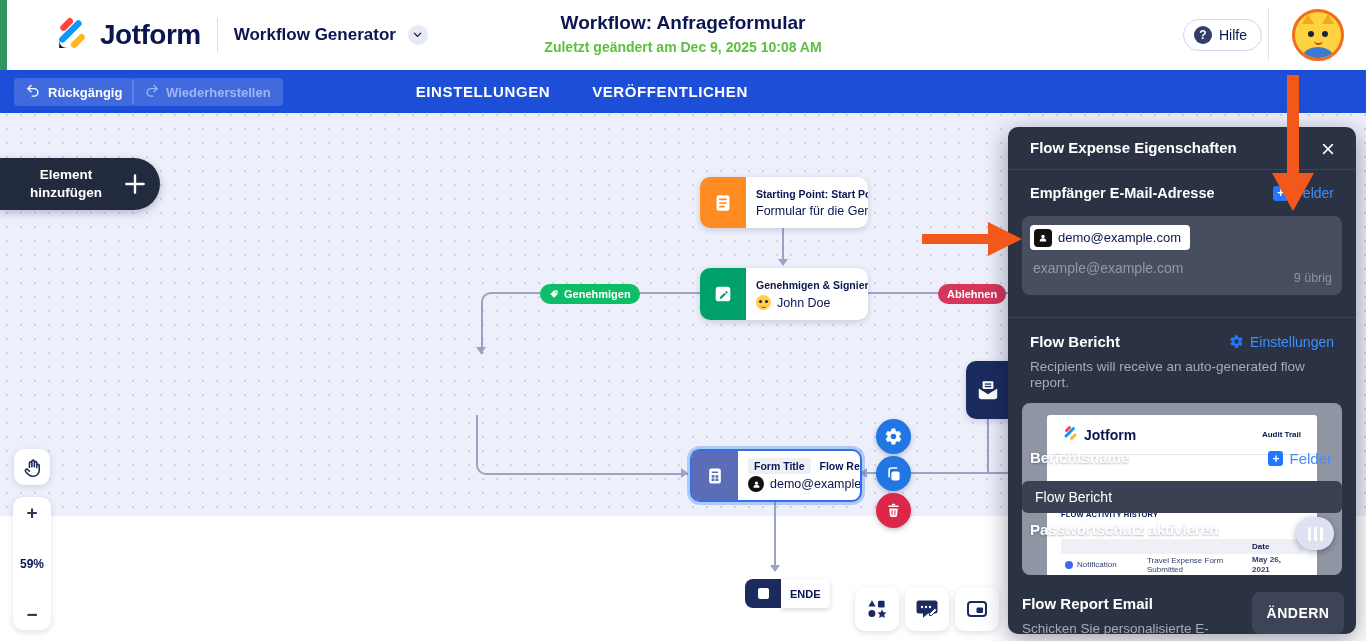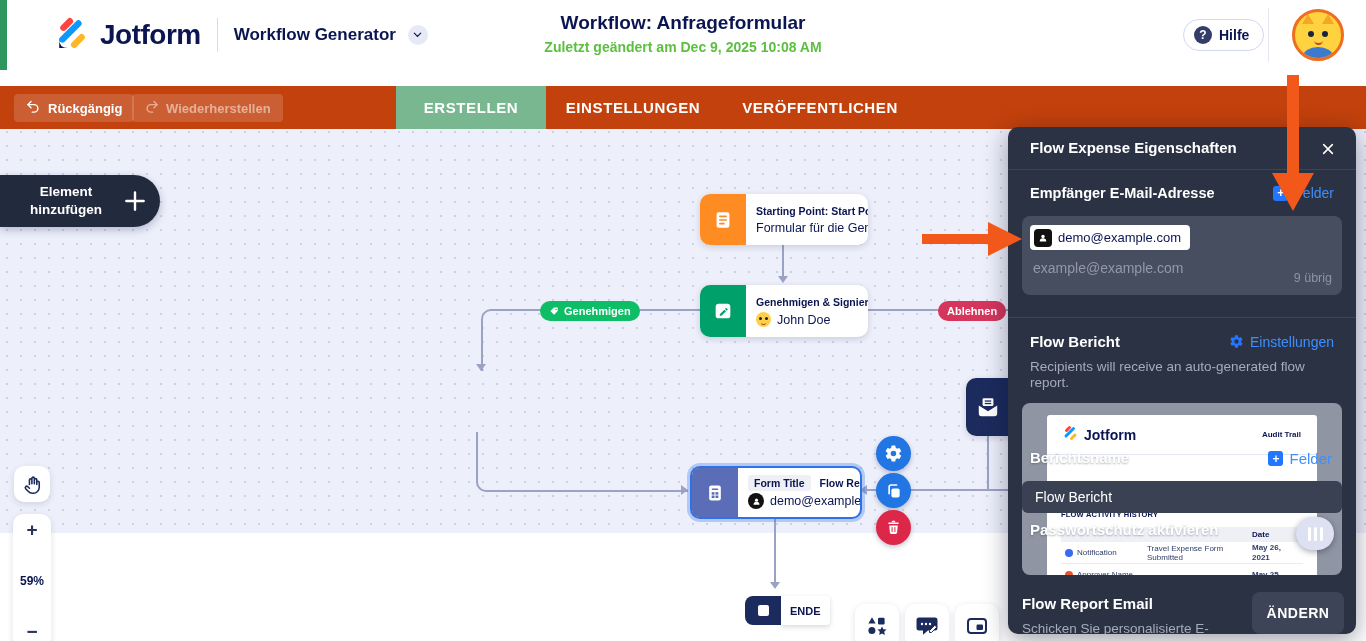--- a/index.html
+++ b/index.html
@@ -12,44 +12,44 @@
   .brand-row { position:absolute; left:56px; top:0; height:70px; display:flex; align-items:center; gap:12px; }
   .brand-name { font-size:28px; font-weight:bold; color:#0a1551; letter-spacing:-0.5px; }
   .hdr-sep { width:1px; height:34px; background:#d8dbe9; margin:0 4px; }
   .product-name { font-size:17px; font-weight:bold; color:#0a1551; }
   .chev-circle { width:20px; height:20px; border-radius:50%; background:#e7e9f7; display:flex; align-items:center; justify-content:center; }
   .title-wrap { position:absolute; left:0; top:12px; width:1366px; text-align:center; pointer-events:none; }
   .page-title { font-size:19px; font-weight:bold; color:#0a1551; }
   .page-subtitle { font-size:14px; color:#5cbf40; margin-top:5px; font-weight:bold; }
   .help-btn { position:absolute; left:1183px; top:19px; height:32px; padding:0 14px 0 10px; border:1px solid #d3d7ef; border-radius:17px; display:flex; align-items:center; gap:7px; background:#fff; cursor:pointer; }
   .help-q { width:18px; height:18px; border-radius:50%; background:#343c6a; color:#fff; font-size:12px; font-weight:bold; display:flex; align-items:center; justify-content:center; }
-  .help-label { font-size:14px; font-weight:bold; color:#0a1551; }
+  .help-label { font-size:14px; font-weight:normal; color:#0a1551; }
   .hdr-vdiv { position:absolute; left:1268px; top:8px; width:1px; height:54px; background:#e4e6f2; }
   .avatar { position:absolute; left:1292px; top:9px; width:52px; height:52px; border-radius:50%; background:#ffd23f; border:3px solid #f06c1e; overflow:hidden; }
   .avatar .ear-l,.avatar .ear-r { position:absolute; top:2px; width:0; height:0; border-left:6px solid transparent; border-right:6px solid transparent; border-bottom:10px solid #f5a623; }
   .avatar .ear-l { left:7px; } .avatar .ear-r { right:7px; }
   .avatar .eye-l,.avatar .eye-r { position:absolute; top:19px; width:6px; height:6px; border-radius:50%; background:#18243f; }
   .avatar .eye-l { left:13px; } .avatar .eye-r { right:13px; }
   .avatar .mouth { position:absolute; left:19px; top:28px; width:9px; height:5px; border-bottom:2px solid #c3432f; border-radius:0 0 8px 8px; }
   .avatar .body { position:absolute; bottom:-7px; left:8px; right:8px; height:18px; background:#3d79cf; border-radius:50% 50% 0 0; }
 
   
-  .tbar { position:absolute; left:0; top:86px; width:1366px; height:43px; background:#c2410c; z-index:20; }
+  .tbar { position:absolute; left:0; top:70px; width:1366px; height:43px; background:#1d4ed8; z-index:20; }
   .tb-btn { position:absolute; top:8px; height:28px; border-radius:4px; background:rgba(255,255,255,.16); display:flex; align-items:center; gap:7px; padding:0 12px; color:#fff; font-size:13px; font-weight:bold; cursor:pointer; }
   .tb-undo { left:14px; }
   .tb-redo { left:132px; color:rgba(255,255,255,.5); }
   .tb-redo svg { opacity:.5; }
   .tabs { position:absolute; left:396px; top:0; height:43px; display:flex; }
   .tab { height:43px; display:flex; align-items:center; justify-content:center; color:#fff; font-size:15px; font-weight:bold; letter-spacing:.6px; cursor:pointer; }
   .tab-0 { width:150px; background:#79b791; }
   .tab-1 { width:174px; }
   .tab-2 { width:200px; }
 
   
-  .canvas { position:absolute; left:0; top:125px; width:1366px; height:408px; background:#edeffa; background-image:radial-gradient(#ccd1e6 1.2px, transparent 1.2px); background-size:14px 14px; }
+  .canvas { position:absolute; left:0; top:108px; width:1366px; height:408px; background:#edeffa; background-image:radial-gradient(#ccd1e6 1.2px, transparent 1.2px); background-size:14px 14px; }
   .edge { position:absolute; z-index:1; }
   .ln { background:#9aa3c4; }
   .ah { width:0; height:0; position:absolute; z-index:1; }
   .ah-down { border-left:5px solid transparent; border-right:5px solid transparent; border-top:7px solid #9aa3c4; }
   .ah-right { border-top:5px solid transparent; border-bottom:5px solid transparent; border-left:7px solid #9aa3c4; }
   .ah-left  { border-top:5px solid transparent; border-bottom:5px solid transparent; border-right:7px solid #9aa3c4; }
 
   .add-el { position:absolute; left:0; top:50px; width:160px; height:52px; background:#222a3d; border-radius:0 28px 28px 0; display:flex; align-items:center; z-index:5; cursor:pointer; box-shadow:0 3px 8px rgba(10,21,81,.25); }
   .add-el-label { width:100px; margin-left:16px; color:#fff; font-size:13.5px; font-weight:bold; text-align:center; line-height:1.35; }
 
@@ -110,21 +110,21 @@
   .p-div2 { position:absolute; left:0; top:190px; width:100%; height:1px; background:rgba(255,255,255,.09); }
   .row-report { position:absolute; left:22px; right:22px; top:206px; display:flex; justify-content:space-between; align-items:center; }
   .p-desc { position:absolute; left:22px; top:232px; width:312px; font-size:13.5px; line-height:1.22; color:#a6abb8; }
   .preview { position:absolute; left:14px; top:276px; width:320px; height:172px; background:#8f95a3; border-radius:8px; overflow:hidden; }
   .report-card { position:absolute; left:25px; top:12px; width:270px; height:170px; background:#fff; border-radius:3px 3px 0 0; }
   .rc-head { position:absolute; left:0; top:0; width:100%; height:40px; border-bottom:1px solid #e4e7ef; display:flex; align-items:center; padding:0 16px; justify-content:space-between; }
   .rc-brand { display:flex; align-items:center; gap:6px; font-size:14px; font-weight:bold; color:#0a1551; }
   .rc-badge { font-size:8px; font-weight:bold; color:#0a1551; }
   .rc-table { position:absolute; left:14px; right:14px; top:95px; }
   .rc-tt { font-size:7.5px; font-weight:bold; color:#0a1551; letter-spacing:.2px; }
-  .rc-hrow { margin-top:8px; height:15px; background:#eef0f6; display:flex; align-items:center; font-size:8px; font-weight:bold; color:#0a1551; }
+  .rc-hrow { margin-top:20px; height:15px; background:#eef0f6; display:flex; align-items:center; font-size:8px; font-weight:bold; color:#0a1551; }
   .rc-row { height:22px; display:flex; align-items:center; border-bottom:1px solid #e9ebf2; font-size:8px; color:#33406b; }
   .rc-c1 { width:86px; display:flex; align-items:flex-end; gap:4px; padding-left:4px; }
   .rc-c2 { width:105px; }
   .rc-c3 { width:45px; font-weight:bold; line-height:1.15; }
   .dot { width:8px; height:8px; border-radius:50%; flex:none; }
   .dot-blue { background:#3a6af0; } .dot-orange { background:#e4572e; }
   .green-chip { width:55px; height:8px; background:#aee3c3; border-radius:2px; }
   .ov-name { position:absolute; left:22px; top:322px; font-size:15px; font-weight:bold; color:#fff; text-shadow:0 1px 2px rgba(30,36,60,.35); z-index:3; }
   .ov-felder { position:absolute; right:24px; top:323px; z-index:3; font-size:15px; }
   .ov-input { position:absolute; left:14px; top:354px; width:320px; height:32px; background:#3a4152; border-radius:6px; display:flex; align-items:center; padding:0 13px; font-size:14px; color:#fff; z-index:3; cursor:text; }
@@ -201,21 +201,20 @@
     <div class="tb-btn tb-redo">
       <span>
         <svg width="15" height="15" viewBox="0 0 24 24">
             <path d="M16 4l5 5-5 5" fill="none" stroke="#fff" stroke-width="2.2" stroke-linecap="round" stroke-linejoin="round"></path>
             <path d="M21 9H11a6 6 0 0 0 0 12h3" fill="none" stroke="#fff" stroke-width="2.2" stroke-linecap="round"></path>
           </svg>
       </span>
       <span>Wiederherstellen</span>
     </div>
     <div class="tabs">
-      <div class="tab tab-0">ERSTELLEN</div>
       <div class="tab tab-1">EINSTELLUNGEN</div>
       <div class="tab tab-2">VERÖFFENTLICHEN</div>
     </div>
   </div>
 
   <div class="canvas">
 
     <div class="edge ln" style="left:782px; top:120px; width:2px; height:34px;"></div>
     <div class="ah ah-down" style="left:778px; top:151px;"></div>
 

